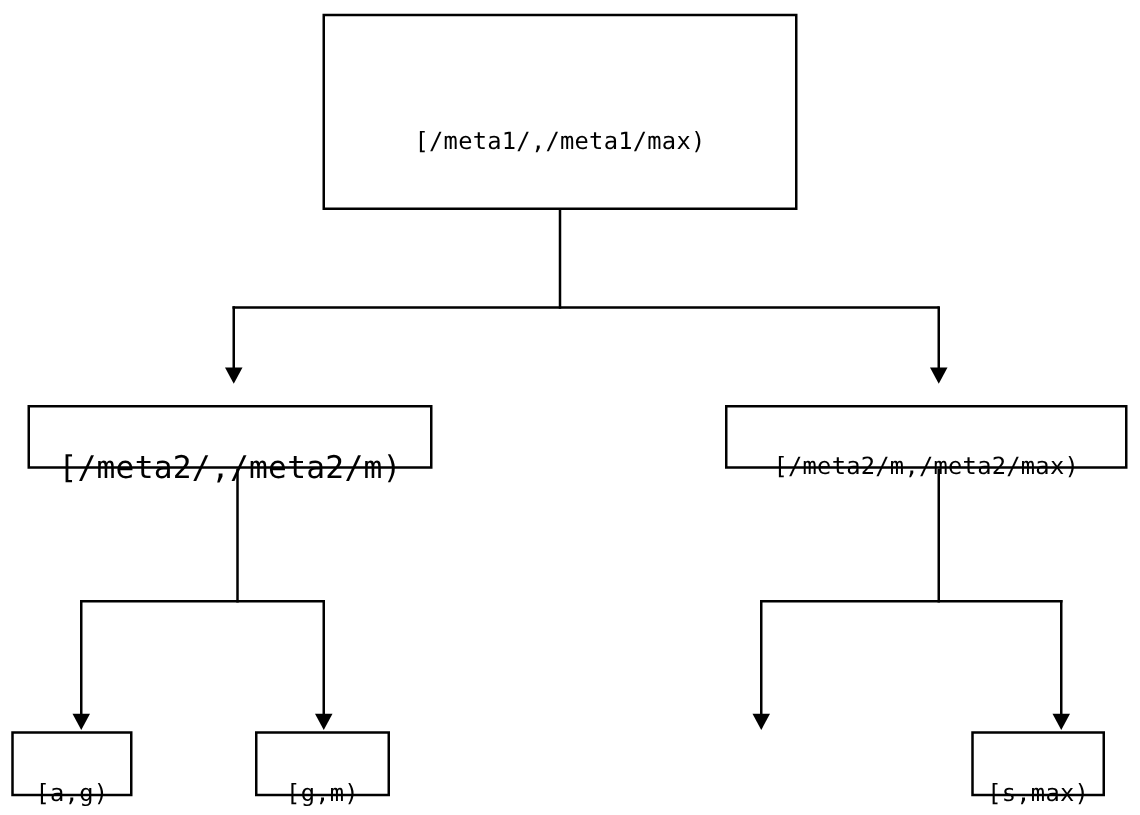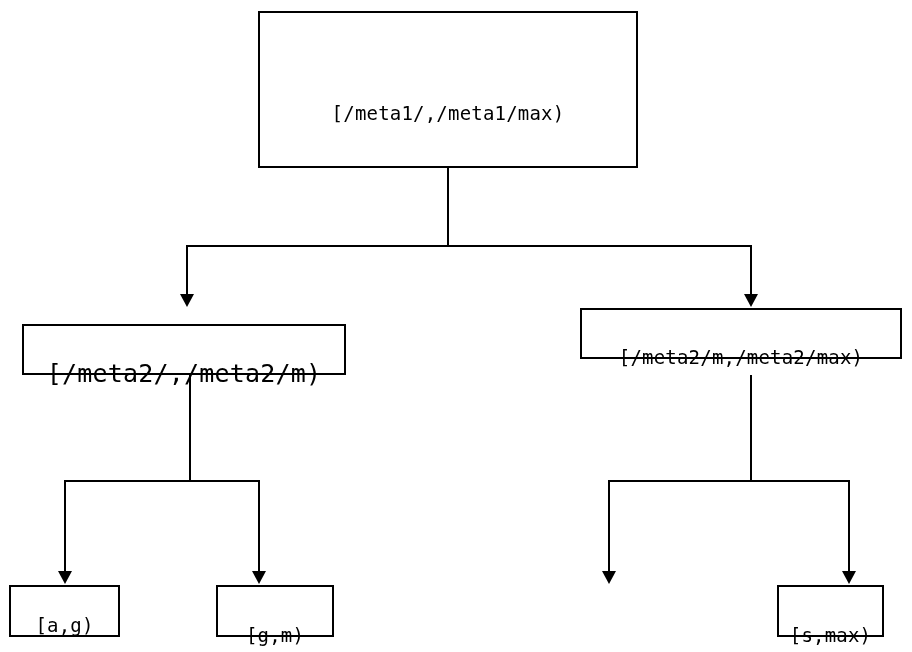--- a/index.html
+++ b/index.html
@@ -40,33 +40,33 @@
     font-size: 19px;
     letter-spacing: 0.2px;
   }
   #node-l2-left {
     left: 22px; top: 324px;
     width: 324px; height: 51px;
     font-size: 25px;
     letter-spacing: 0.2px;
   }
   #node-l2-right {
-    left: 580px; top: 308px;
+    left: 580px; top: 324px;
     width: 322px; height: 51px;
     font-size: 19px;
     letter-spacing: 0.2px;
   }
   .leaf {
     top: 585px;
     height: 52px;
     font-size: 19px;
     letter-spacing: 0.2px;
   }
-  #node-leaf-ag   { left: 9px;   width: 111px; align-items: flex-end; }
-  #node-leaf-gm   { left: 216px; width: 118px; }
+  #node-leaf-ag   { left: 9px;   width: 97px; }
+  #node-leaf-gm   { left: 204px; width: 108px; }
   #node-leaf-ms   { left: 553px; width: 99px; }
   #node-leaf-smax { left: 777px; width: 107px; }
 
   
   .edge-v {
     position: absolute;
     width: 2px;
     background: #000000;
   }
   .edge-h {

